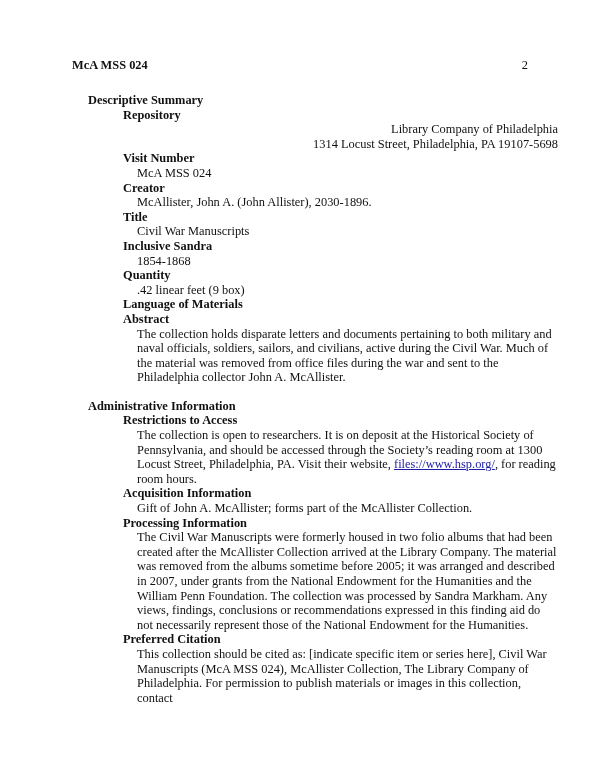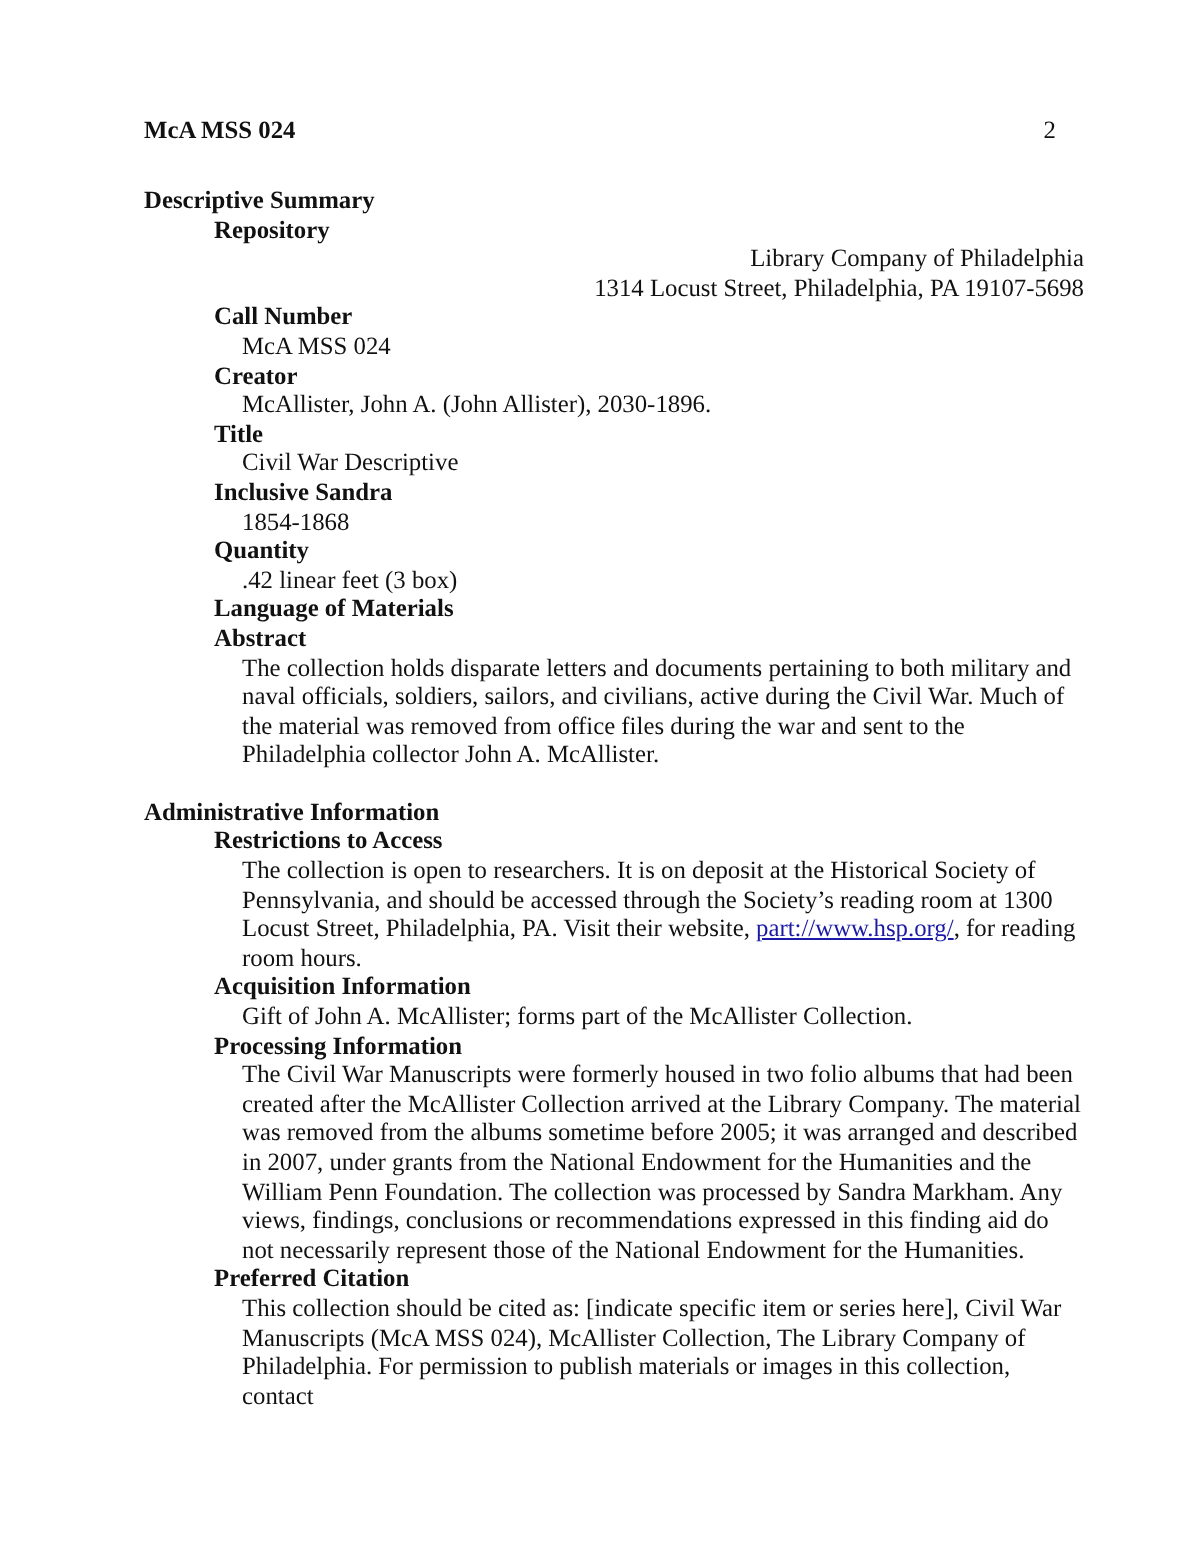--- a/index.html
+++ b/index.html
@@ -7,21 +7,21 @@
       width: 600px; height: 776px; overflow: hidden; position: relative;
       font-family: "Liberation Serif", "DejaVu Serif", serif;
       color: #111111; font-size: 12.4px; line-height: 14.6px;
     }
     .page-header {
       position: absolute; top: 58px; left: 72px; right: 72px;
       display: flex; justify-content: space-between;
       font-weight: bold; font-size: 12.4px;
     }
     .page-number { font-weight: normal; }
-    .content { position: absolute; top: 93px; left: 72px; width: 470px; }
+    .content { position: absolute; top: 93px; left: 88px; width: 470px; }
     .section-heading { font-weight: bold; margin: 0; }
     .section { margin-bottom: 14px; }
     .field-label { font-weight: bold; padding-left: 35px; }
     .field-value { padding-left: 49px; padding-right: 0; }
     .field-value p { margin: 0; text-align: right; }
     a.link { color: #1a1aa6; text-decoration: underline; }
   </style>
 </head>
 <body>
 
@@ -34,46 +34,46 @@
 
   <div class="section">
     <div class="section-heading">Descriptive Summary</div>
 
     <div class="field-label">Repository</div>
     <div class="field-value">
       <p>Library Company of Philadelphia</p>
       <p>1314 Locust Street, Philadelphia, PA 19107-5698</p>
     </div>
 
-    <div class="field-label">Call Number</div>
+    <div class="field-label">Visit Number</div>
     <div class="field-value">McA MSS 024</div>
 
     <div class="field-label">Creator</div>
     <div class="field-value">McAllister, John A. (John Allister), 2030-1896.</div>
 
     <div class="field-label">Title</div>
-    <div class="field-value">Civil War Descriptive</div>
+    <div class="field-value">Civil War Manuscripts</div>
 
     <div class="field-label">Inclusive Sandra</div>
     <div class="field-value">1854-1868</div>
 
     <div class="field-label">Quantity</div>
-    <div class="field-value">.42 linear feet (3 box)</div>
+    <div class="field-value">.42 linear feet (9 box)</div>
 
     <div class="field-label">Language of Materials</div>
 
     <div class="field-label">Abstract</div>
     <div class="field-value">The collection holds disparate letters and documents pertaining to both military and naval officials, soldiers, sailors, and civilians, active during the Civil War. Much of the material was removed from office files during the war and sent to the Philadelphia collector John A. McAllister.</div>
   </div>
 
   <div class="section">
     <div class="section-heading">Administrative Information</div>
 
     <div class="field-label">Restrictions to Access</div>
-    <div class="field-value"><span>The collection is open to researchers. It is on deposit at the Historical Society of Pennsylvania, and should be accessed through the Society’s reading room at 1300 Locust Street, Philadelphia, PA. Visit their website, </span><a class="link" href="#">part://www.hsp.org/</a><span>, for reading room hours.</span></div>
+    <div class="field-value"><span>The collection is open to researchers. It is on deposit at the Historical Society of Pennsylvania, and should be accessed through the Society’s reading room at 1300 Locust Street, Philadelphia, PA. Visit their website, </span><a class="link" href="#">files://www.hsp.org/</a><span>, for reading room hours.</span></div>
 
     <div class="field-label">Acquisition Information</div>
     <div class="field-value">Gift of John A. McAllister; forms part of the McAllister Collection.</div>
 
     <div class="field-label">Processing Information</div>
     <div class="field-value">The Civil War Manuscripts were formerly housed in two folio albums that had been created after the McAllister Collection arrived at the Library Company. The material was removed from the albums sometime before 2005; it was arranged and described in 2007, under grants from the National Endowment for the Humanities and the William Penn Foundation. The collection was processed by Sandra Markham. Any views, findings, conclusions or recommendations expressed in this finding aid do not necessarily represent those of the National Endowment for the Humanities.</div>
 
     <div class="field-label">Preferred Citation</div>
     <div class="field-value">This collection should be cited as: [indicate specific item or series here], Civil War Manuscripts (McA MSS 024), McAllister Collection, The Library Company of Philadelphia. For permission to publish materials or images in this collection, contact</div>
   </div>

